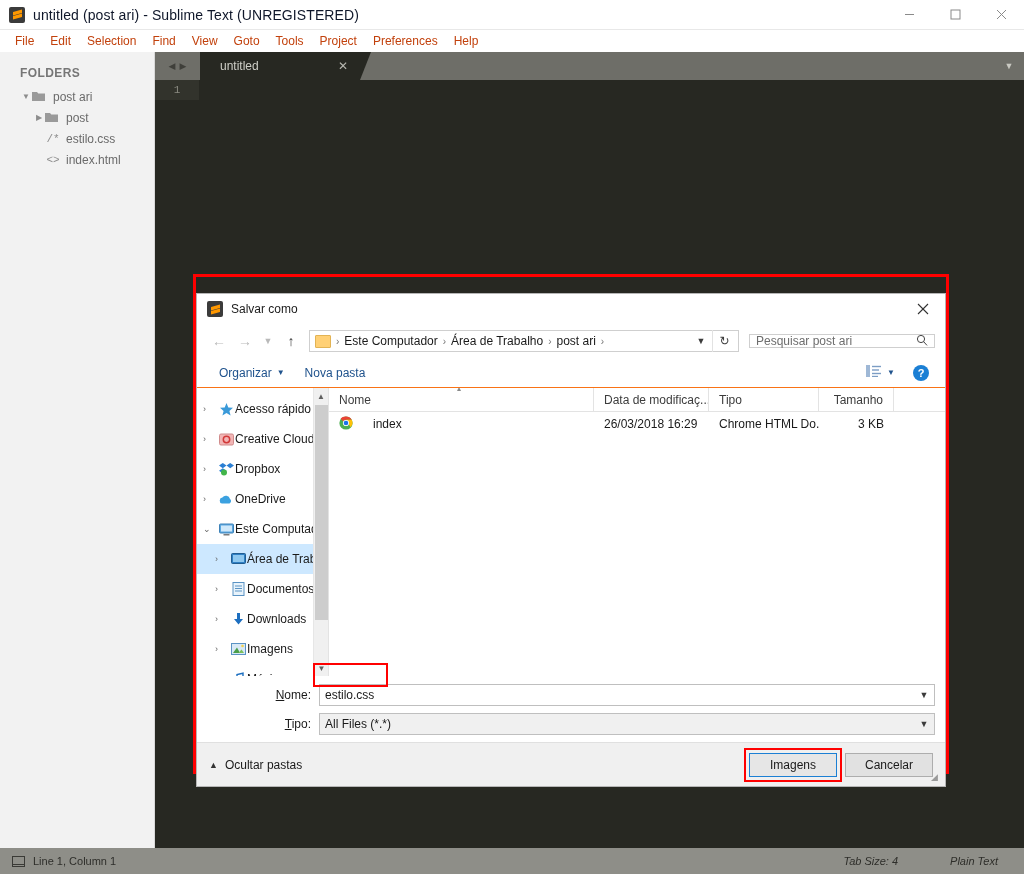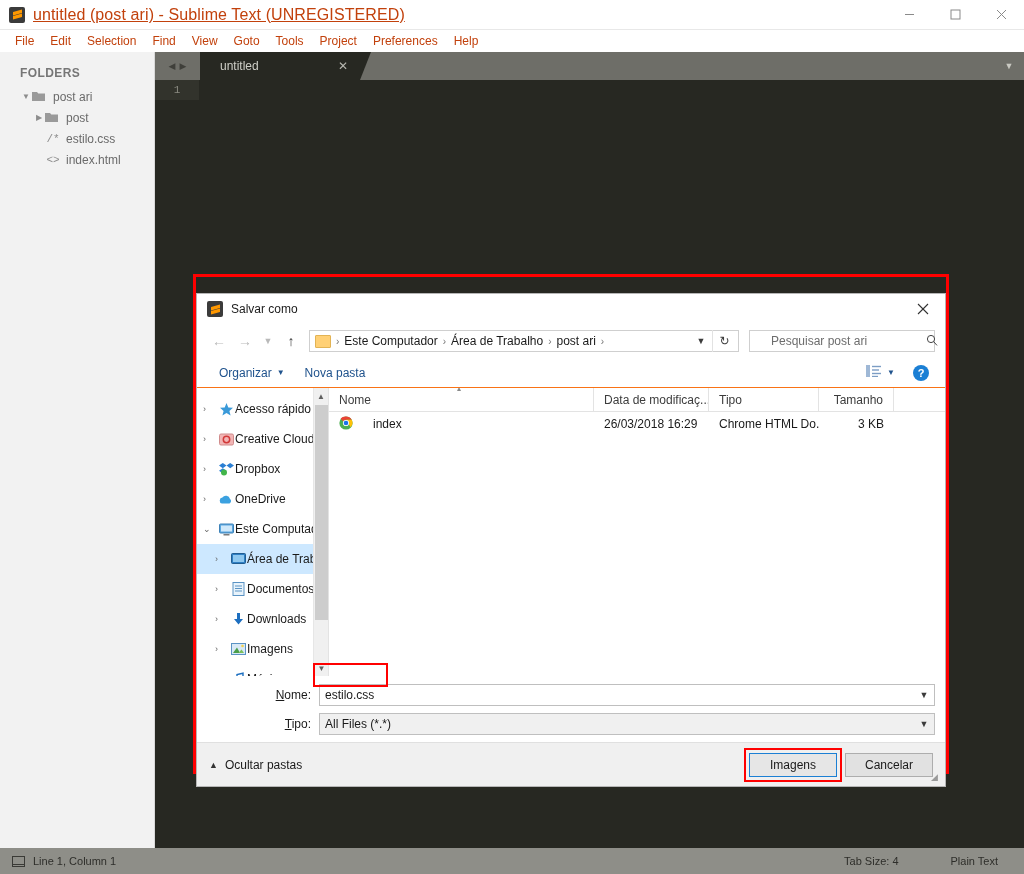--- a/index.html
+++ b/index.html
@@ -16,21 +16,21 @@
     position: absolute; left: 0; top: 0; width: 1024px; height: 30px;
     background: #ffffff; border-bottom: 1px solid #e8e8e8;
     display: flex; align-items: center;
   }
   .title-icon {
     width: 16px; height: 16px; margin-left: 9px; margin-right: 8px;
     background: #3b3b3b; border-radius: 2px;
     display: flex; align-items: center; justify-content: center;
   }
   .title-icon svg { display: block; }
-  .title-text { font-size: 16px; color: #c2410c; letter-spacing: .1px; text-decoration: underline; }
+  .title-text { font-size: 14px; color: #0f172a; letter-spacing: .1px; }
   .wincontrols { margin-left: auto; display: flex; height: 30px; }
   .wc {
     width: 46px; height: 30px; display: flex; align-items: center; justify-content: center;
     color: #8a8a8a;
   }
   .wc svg { display: block; }
 
   .menubar {
     position: absolute; left: 0; top: 30px; width: 1024px; height: 22px;
     background: #ffffff; display: flex; align-items: center; padding-left: 7px;
@@ -99,21 +99,21 @@
     font-family: "Liberation Mono", monospace;
   }
 
   
   .statusbar {
     position: absolute; left: 0; top: 848px; width: 1024px; height: 26px;
     background: #8e8e88; display: flex; align-items: center;
     font-size: 11px; color: #2e2e2a;
   }
   .sb-icon { margin-left: 12px; margin-right: 8px; display: flex; }
-  .sb-right { margin-left: auto; display: flex; gap: 52px; padding-right: 26px; }
+  .sb-right { margin-left: auto; display: flex; gap: 52px; padding-right: 26px; font-style: italic; }
 
   
   .dialog-outline {
     position: absolute; left: 193px; top: 274px; width: 756px; height: 500px;
     border: 3px solid #ff0000;
   }
   .dialog {
     position: absolute; left: 196px; top: 293px; width: 750px; height: 494px;
     background: #ffffff; border: 1px solid #b6b6b6;
     font-size: 12px; color: #1a1a1a;
@@ -153,22 +153,22 @@
   }
   .crumb { padding: 0 4px; font-size: 12px; color: #1a1a1a; white-space: nowrap; }
   .crumb-sep { color: #777; font-size: 10px; padding: 0 1px; }
   .crumb-tail { margin-left: auto; display: flex; align-items: center; }
   .crumb-chev { width: 22px; text-align: center; color: #3b3b3b; font-size: 9px; }
   .refresh-btn {
     width: 24px; height: 22px; display: flex; align-items: center; justify-content: center;
     color: #3b3b3b; border-left: 1px solid #e2e2e2;
   }
   .searchbox {
-    width: 186px; height: 22px; margin-left: 8px; border: 1px solid #cfcfcf;
-    background: #fff; display: flex; align-items: center; padding: 0 21px;
+    width: 186px; height: 14px; margin-left: 8px; border: 1px solid #cfcfcf;
+    background: #fff; display: flex; align-items: center; padding: 0 6px;
   }
   .searchbox input {
     border: 0; outline: 0; flex: 1; font-size: 12px; color: #1a1a1a;
     font-family: "Liberation Sans", sans-serif; background: transparent;
   }
   .searchbox input::placeholder { color: #6d6d6d; }
 
   .dlg-toolbar {
     height: 30px; display: flex; align-items: center; padding: 0 12px;
     border-bottom: 1px solid #f97316;

